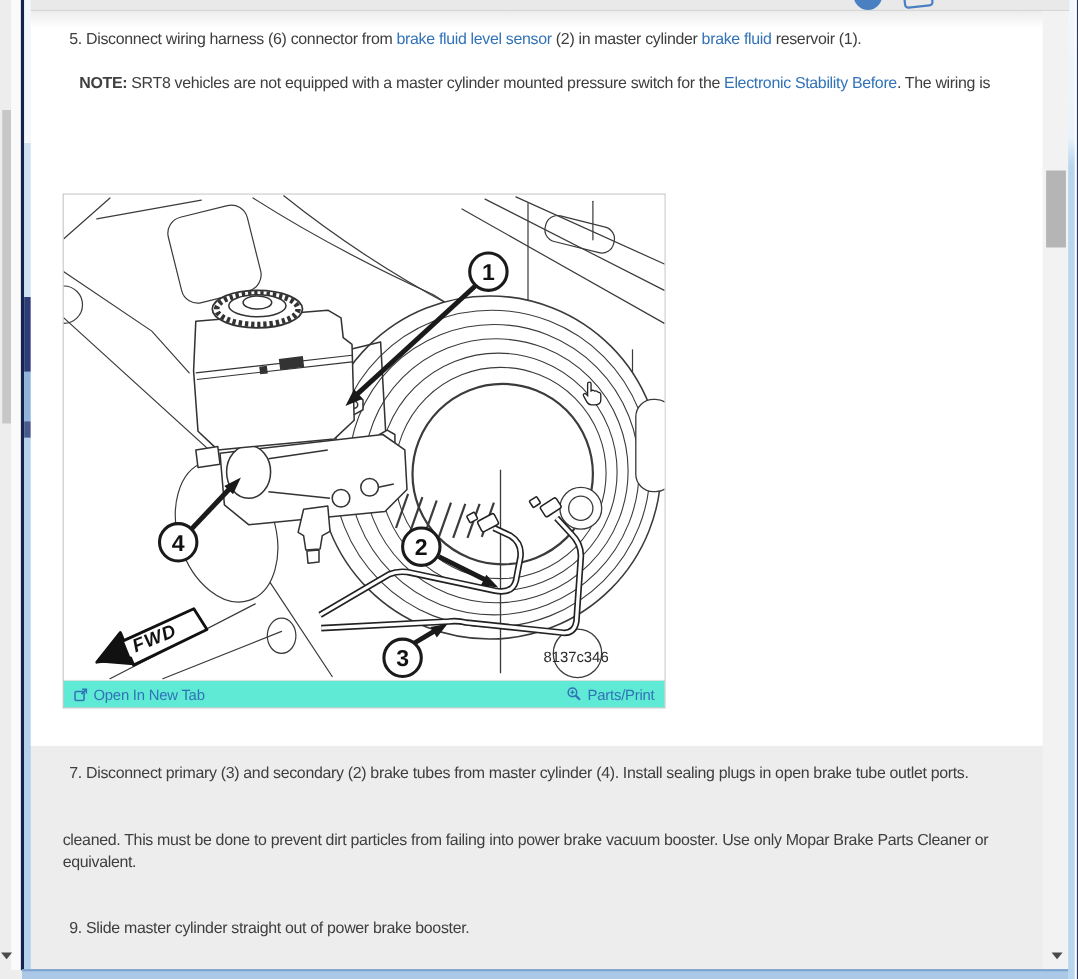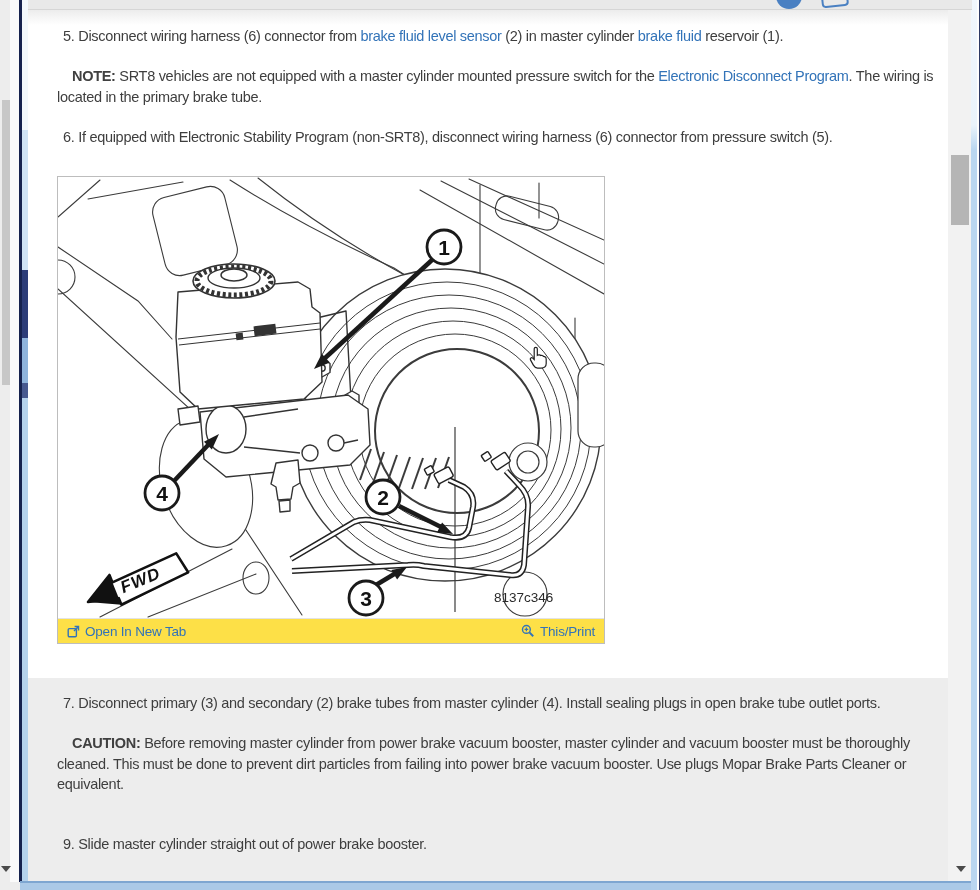--- a/index.html
+++ b/index.html
@@ -31,21 +31,21 @@
   .content{position:absolute;left:28px;top:9px;width:920px;height:669px;background:#fff;z-index:2;}
   .content::before{content:"";position:absolute;left:0;top:0;width:100%;height:16px;
     background:linear-gradient(#ebebeb,#ffffff);}
   .line{position:absolute;height:20px;line-height:20px;font-size:14.5px;letter-spacing:-0.3px;white-space:nowrap;}
   .line .link{color:#3273b8;}
   .line b{color:#404040;}
   
   .figure{position:absolute;left:29px;top:167px;width:546px;background:#fff;border:1px solid #bdbdbd;}
   .fig-img{width:546px;height:441px;position:relative;background:#fff;}
   .fig-img svg{display:block;}
-  .fig-footer{height:24px;background:#fde047;border-top:1px solid #e3e3e3;
+  .fig-footer{height:24px;background:#5eead4;border-top:1px solid #e3e3e3;
     display:flex;justify-content:space-between;align-items:center;padding:0 9px;}
   .fig-link{display:flex;align-items:center;gap:5px;color:#3273b8;font-size:13.5px;letter-spacing:-0.2px;cursor:pointer;}
   
   .track{position:absolute;left:948px;top:9px;width:23px;height:873px;background:#f2f2f2;z-index:2;}
   .thumb{position:absolute;left:951px;top:155px;width:18px;height:70px;background:#b5b5b5;z-index:3;}
   .sb-down-arrow{position:absolute;left:956px;top:866px;width:0;height:0;z-index:3;
     border-left:5px solid transparent;border-right:5px solid transparent;border-top:6px solid #4a4a4a;}
   .right-strip{position:absolute;left:971px;top:0;width:9px;height:890px;
     background:linear-gradient(to bottom,#f1f7fd 0px,#eaf3fb 125px,#b9d6f0 150px,#b9d6f0 100%);}
   .right-white-line{position:absolute;left:977px;top:0;width:2px;height:890px;background:#fdfdfe;}
@@ -70,24 +70,22 @@
 </div>
 
 <div class="top-bar"></div>
 <div class="hdr-icon-circle"></div>
 <div class="hdr-icon-outline"></div>
 
 <div class="content">
 
   <div class="line" style="left:35px;top:17px;"><span>5. Disconnect wiring harness (6) connector from </span><span class="link">brake fluid level sensor</span><span> (2) in master cylinder </span><span class="link">brake fluid</span><span> reservoir (1).</span></div>
 
-  <div class="line" style="left:44px;top:57px;"><b>NOTE:</b><span> SRT8 vehicles are not equipped with a master cylinder mounted pressure switch for the </span><span class="link">Electronic Disconnect Program</span><span>. The wiring is</span></div>
-  <div class="line" style="left:29px;top:78px;">located in the primary brake tube.</div>
-
-  <div class="line" style="left:35px;top:118px;">6. If equipped with Electronic Stability Program (non-SRT8), disconnect wiring harness (6) connector from pressure switch (5).</div>
+  <div class="line" style="left:44px;top:57px;"><b>NOTE:</b><span> SRT8 vehicles are not equipped with a master cylinder mounted pressure switch for the </span><span class="link">Electronic Stability Before</span><span>. The wiring is</span></div>
+
 
   <div class="figure">
     <div class="fig-img">
       <svg width="546" height="441" viewBox="0 0 546 441" xmlns="http://www.w3.org/2000/svg">
 
         <g stroke="#3b3b3b" stroke-width="1.1" fill="none" stroke-linecap="round">
           <path d="M42,3 L0,40"></path>
           <path d="M30,22 L125,5"></path>
           <rect x="100" y="14" width="74" height="80" rx="15" transform="rotate(-14 137 54)"></rect>
           <path d="M0,70 L80,124 L114,162"></path>
@@ -221,29 +219,28 @@
           <path d="M7,6 L11.3,1.7 M7.6,1.5 L11.5,1.5 L11.5,5.4" fill="none" stroke="#3273b8" stroke-width="1.4"></path>
         </svg>
         <span>Open In New Tab</span>
       </span>
       <span class="fig-link">
         <svg width="14" height="14" viewBox="0 0 14 14">
           <circle cx="5.4" cy="5.4" r="3.9" fill="none" stroke="#3273b8" stroke-width="1.4"></circle>
           <path d="M5.4,3.6 L5.4,7.2 M3.6,5.4 L7.2,5.4" stroke="#3273b8" stroke-width="1.2"></path>
           <path d="M8.4,8.4 L12.2,12.2" stroke="#3273b8" stroke-width="2"></path>
         </svg>
-        <span>This/Print</span>
+        <span>Parts/Print</span>
       </span>
     </div>
   </div>
 
   <div class="line" style="left:35px;top:684px;">7. Disconnect primary (3) and secondary (2) brake tubes from master cylinder (4). Install sealing plugs in open brake tube outlet ports.</div>
 
-  <div class="line" style="left:44px;top:724px;"><b>CAUTION:</b><span> Before removing master cylinder from power brake vacuum booster, master cylinder and vacuum booster must be thoroughly</span></div>
-  <div class="line" style="left:29px;top:745px;">cleaned. This must be done to prevent dirt particles from failing into power brake vacuum booster. Use plugs Mopar Brake Parts Cleaner or</div>
+  <div class="line" style="left:29px;top:745px;">cleaned. This must be done to prevent dirt particles from failing into power brake vacuum booster. Use only Mopar Brake Parts Cleaner or</div>
   <div class="line" style="left:29px;top:765px;">equivalent.</div>
 
   <div class="line" style="left:35px;top:825px;">9. Slide master cylinder straight out of power brake booster.</div>
 </div>
 
 <div class="track"></div>
 <div class="thumb"></div>
 <div class="sb-down-arrow"></div>
 <div class="right-strip"></div>
 <div class="right-white-line"></div>

